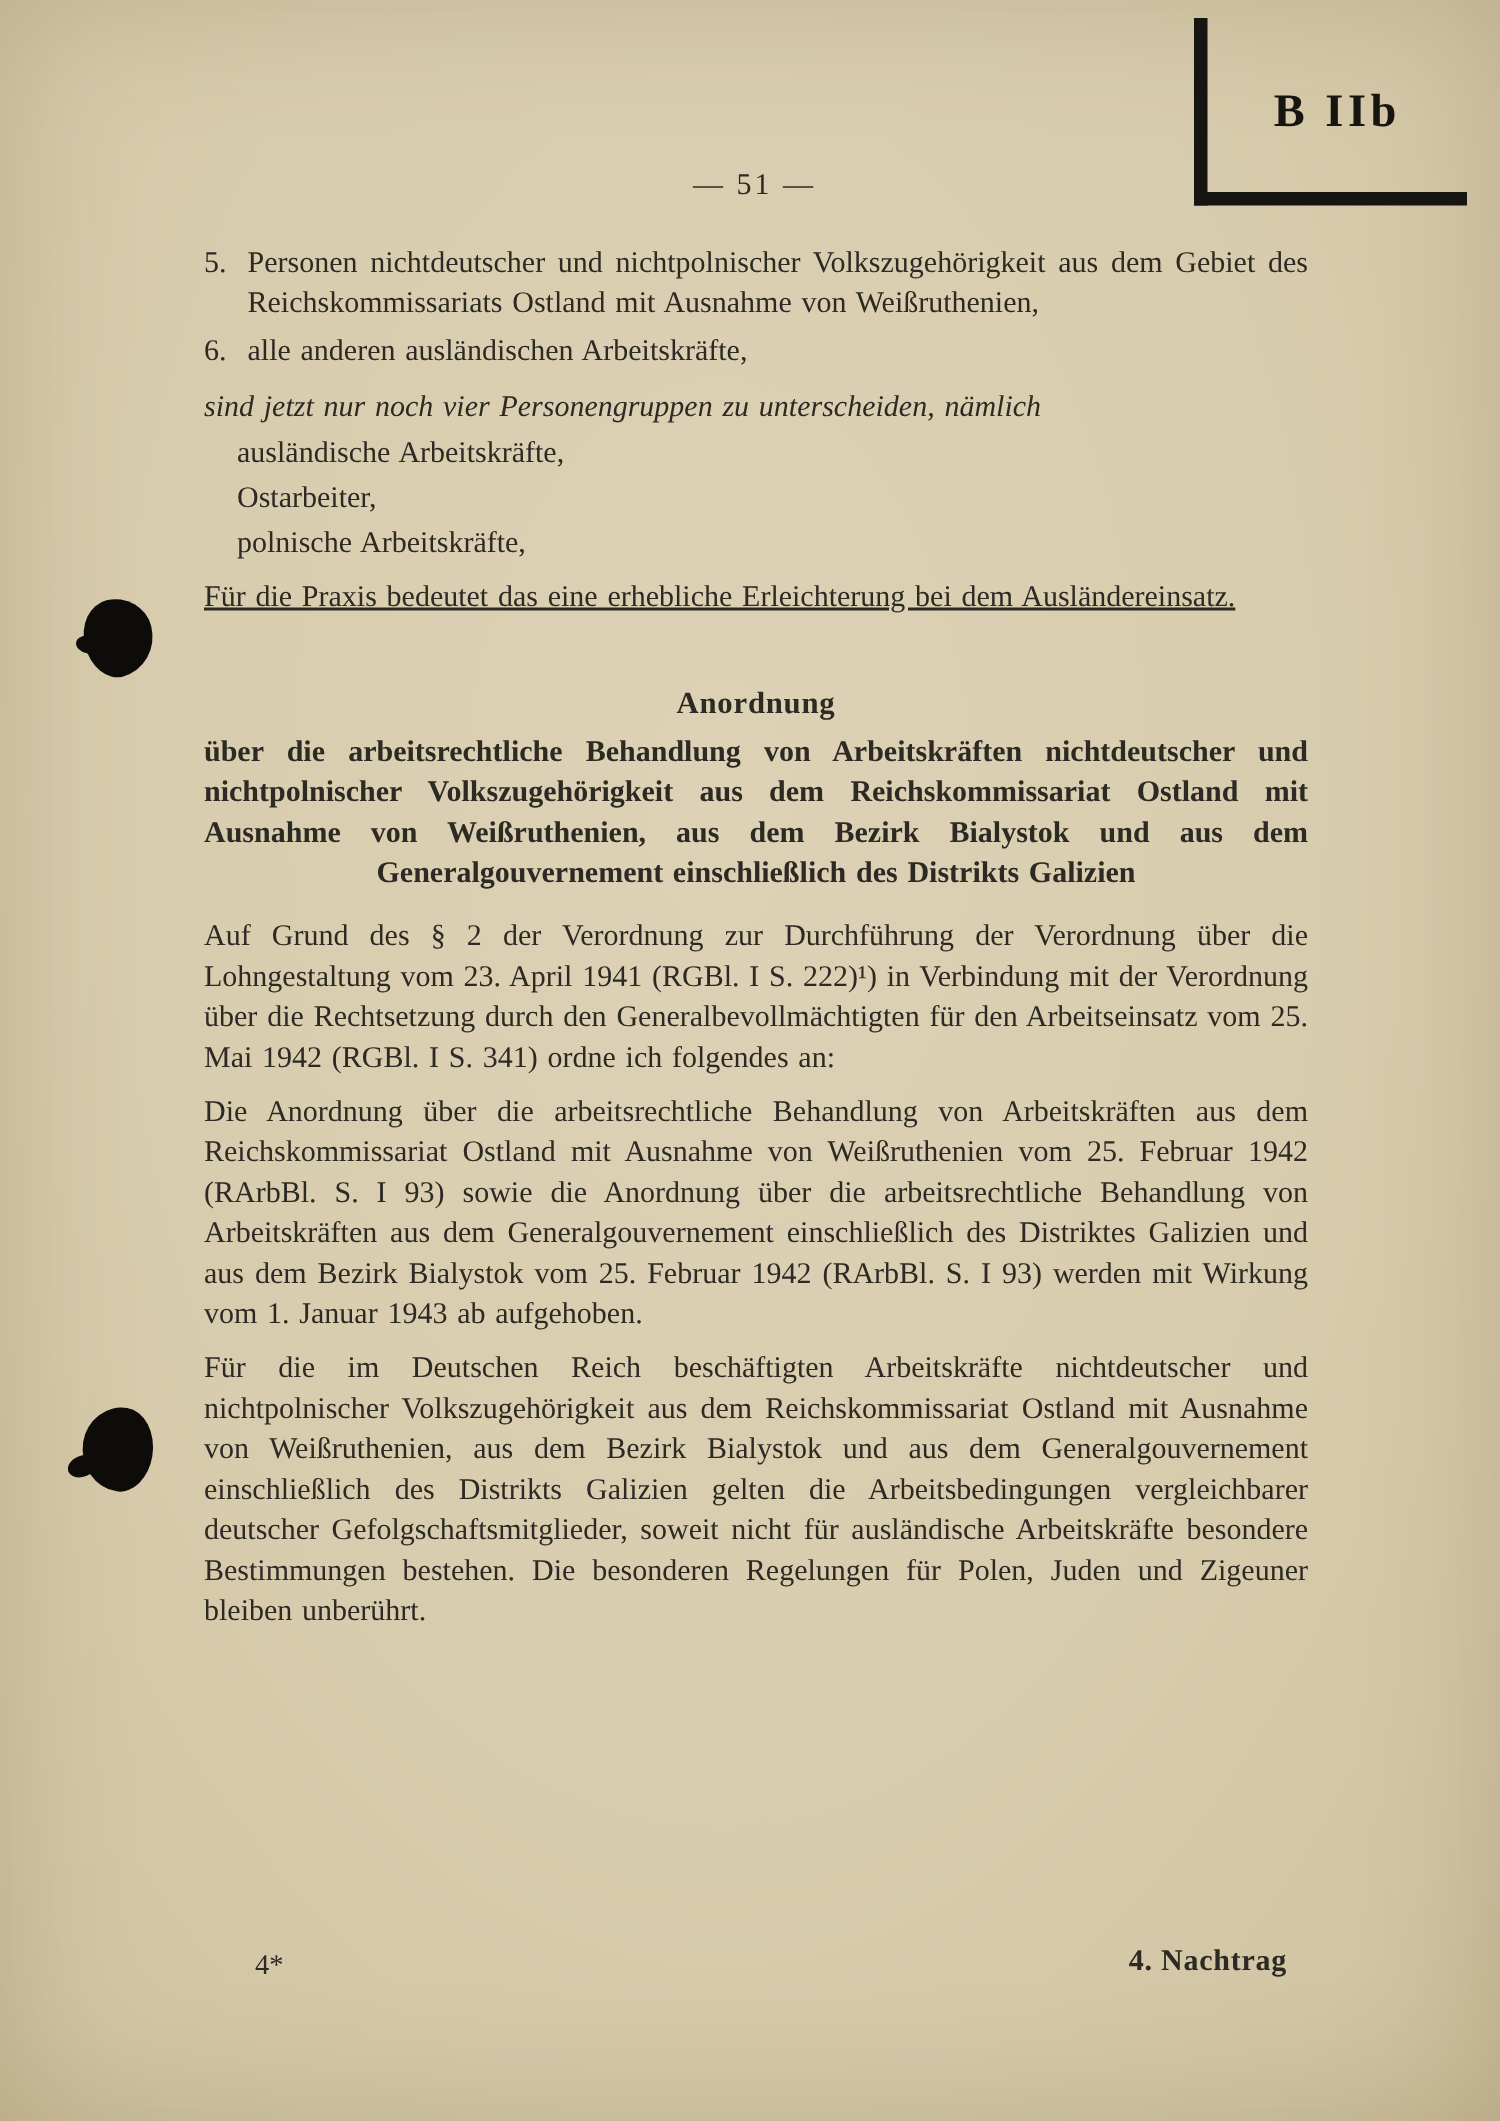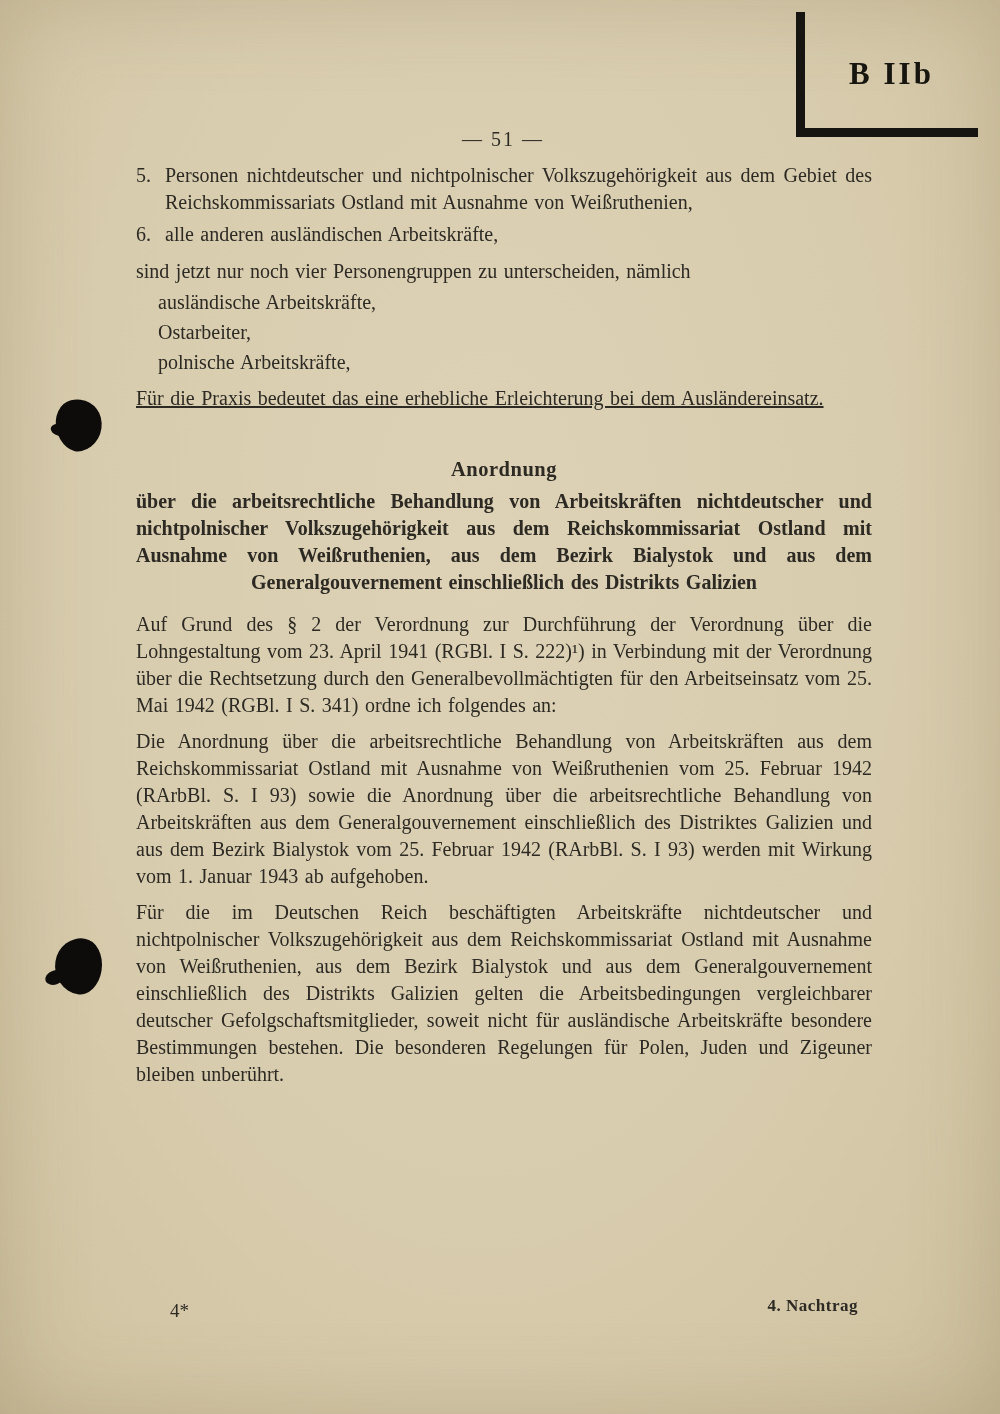--- a/index.html
+++ b/index.html
@@ -44,34 +44,34 @@
     border-bottom:9px solid #161511;
     display:flex; justify-content:center; align-items:flex-start;
   }
   .section-tab .label {
     margin-top:44px;
     font-size:31px; font-weight:bold; letter-spacing:3px;
     color:#17150f;
   }
 
   .page-number {
-    position:absolute; top:128px; left:135px; width:736px;
+    position:absolute; top:112px; left:135px; width:736px;
     text-align:center; font-size:20px; letter-spacing:2px;
   }
 
   .content {
     position:absolute; top:162px; left:136px; width:736px;
     font-size:20px; line-height:27px; word-spacing:1.5px;
   }
 
   .num-item { display:flex; margin-bottom:5px; }
   .num-item .num { width:29px; flex:0 0 29px; }
   .num-item .txt { flex:1; text-align:justify; }
 
-  .lead { margin-top:10px; }
+  .lead { margin-top:10px;font-style:italic; }
   .groups { margin-top:2px; margin-left:22px; line-height:30px; }
   .conclusion { margin-top:8px; text-align:justify;text-decoration:underline; }
 
   .decree-title {
     margin-top:44px; text-align:center;
     font-weight:bold; font-size:20.5px; letter-spacing:.5px;
   }
   .decree-subtitle {
     margin-top:5px; font-weight:bold;
     text-align:justify; text-align-last:center;
@@ -81,21 +81,21 @@
 
   .footnote {
     margin-top:26px; font-size:18px; word-spacing:1px;
   }
 
   .footer-left {
     position:absolute; left:170px; top:1300px; font-size:19px;
   }
   .footer-right {
     position:absolute; right:142px; top:1296px;
-    font-size:17px; font-weight:bold; letter-spacing:.5px;
+    font-size:20px; font-weight:bold; letter-spacing:.5px;
   }
 </style>
 </head>
 <body>
 
 <div class="page">
 
   <div class="hole top"></div>
   <div class="hole bottom"></div>
 

